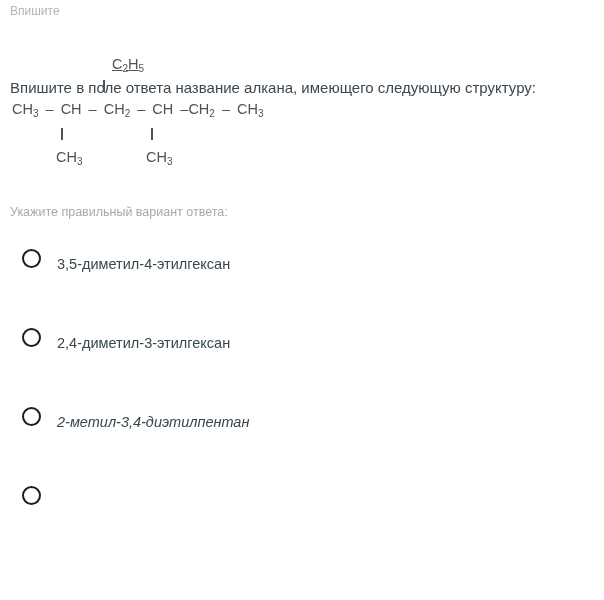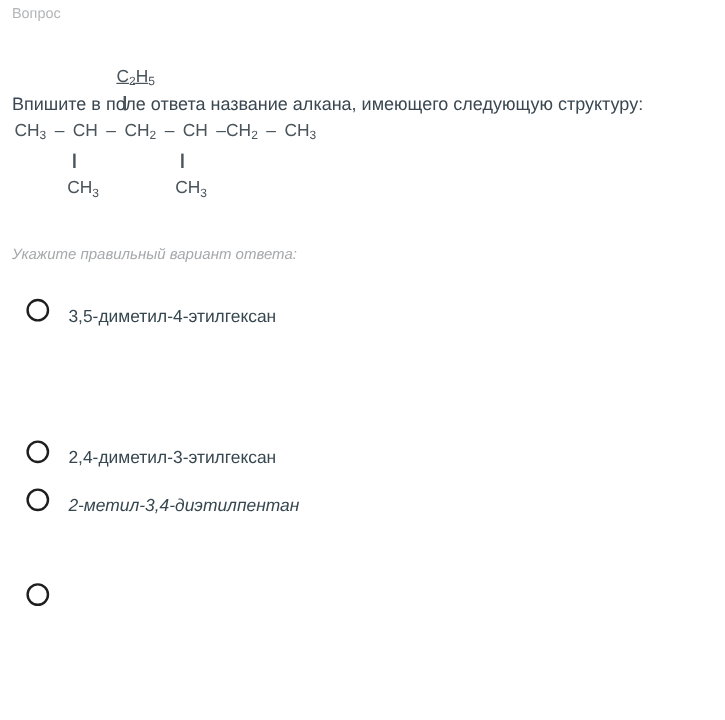--- a/index.html
+++ b/index.html
@@ -16,47 +16,47 @@
     left: 10px; top: 5px;
     font-size: 12px; color: #b2b5b7;
   }
   .question-text {
     left: 10px; top: 32px;
     font-size: 15px; color: #3b4750; margin-top: 48px;
   }
 
   
   .formula { color: #4a545b; font-size: 14.5px; }
-  .ethyl   { left: 97px;  top: 57px; text-decoration: underline; }
+  .ethyl   { left: 112px;  top: 57px; text-decoration: underline; }
   .chain   { left: 12px;  top: 102px; word-spacing: 3px; }
   .methyl-left  { left: 56px;  top: 150px; }
   .methyl-right { left: 146px; top: 150px; }
   .fsub { font-size: 10px; vertical-align: -3px; }
 
   .vbond {
     position: absolute;
     width: 2px; height: 12px;
     background: #4a545b;
   }
   .vbond-top   { left: 103px; top: 80px; }
   .vbond-left  { left: 61px;  top: 128px; }
   .vbond-right { left: 151px; top: 128px; }
 
   .answer-prompt {
     left: 10px; top: 206px;
-    font-size: 12.5px; color: #a6a9ab; font-style: italic;
+    font-size: 12.5px; color: #a6a9ab;
   }
 
   .option-row {
     position: absolute;
     left: 0; width: 100%; height: 24px;
     cursor: pointer;
   }
   .option-row.o1 { top: 249px; text-decoration: underline; }
-  .option-row.o2 { top: 328px; margin-top: 39px; }
+  .option-row.o2 { top: 328px; }
   .option-row.o3 { top: 407px; font-style: italic; }
   .option-row.o4 { top: 486px; }
 
   .radio {
     position: absolute;
     left: 22px; top: 0;
     width: 15px; height: 15px;
     border: 2px solid #1e1e1e;
     border-radius: 50%;
     background: #ffffff;
@@ -66,21 +66,21 @@
     position: absolute;
     left: 57px; top: 8px;
     line-height: 1;
     font-size: 14.5px; color: #37474f;
     white-space: pre;
   }
 </style>
 </head>
 <body>
 
-<div class="abs section-label">Вопрос</div>
+<div class="abs section-label">Впишите</div>
 
 <div class="abs question-text">Впишите в поле ответа название алкана, имеющего следующую структуру:</div>
 
 <div>
   <div class="abs formula ethyl"><span>C</span><span class="fsub">2</span><span>H</span><span class="fsub">5</span></div>
 
   <div class="vbond vbond-top"></div>
 
   <div class="abs formula chain"><span>CH</span><span class="fsub">3</span><span> – CH – CH</span><span class="fsub">2</span><span> – CH –CH</span><span class="fsub">2</span><span> – CH</span><span class="fsub">3</span></div>
 

